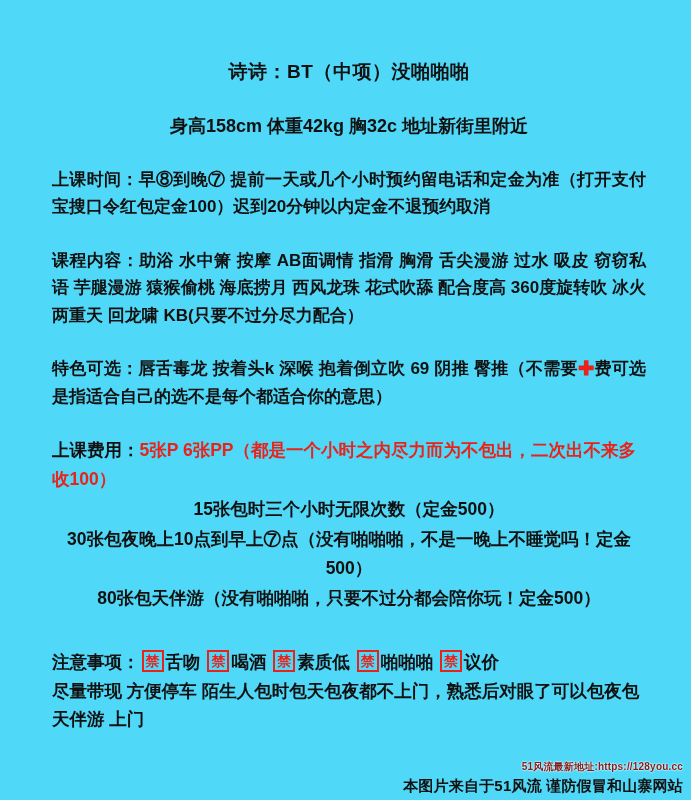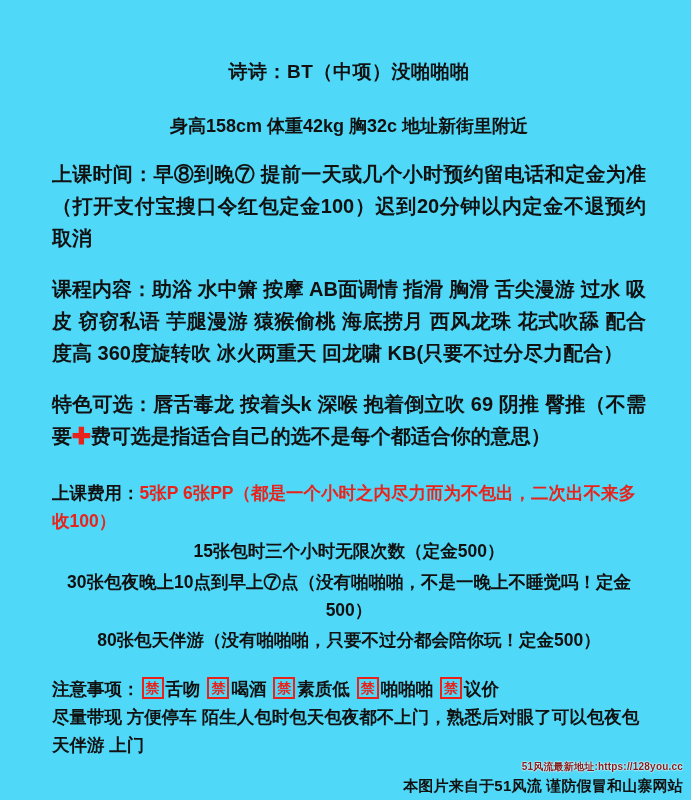--- a/index.html
+++ b/index.html
@@ -32,22 +32,22 @@
   }
   .subtitle {
     text-align: center;
     font-size: 18px;
     font-weight: bold;
     color: #111;
     margin: 26px 0 12px 0;
     line-height: 1.5;
   }
   .block {
-    margin-top: 18px;
-    font-size: 20px;
+    margin-top: 26px;
+    font-size: 17px;
     font-weight: bold;
     color: #111;
     line-height: 1.62;
     text-align: justify;
   }
   .block .lead {
     display: inline;
   }
   .red {
     color: #e8231c;
@@ -61,21 +61,21 @@
   }
   .fee-line1 {
     text-align: left;
   }
   .fee-rest {
     display: block;
     text-align: center;
     margin-top: 2px;
   }
   .notice-block {
-    margin-top: 20px;
+    margin-top: 36px;
     font-size: 17.5px;
     font-weight: bold;
     color: #111;
     line-height: 1.62;
   }
   .ban {
     display: inline-block;
     border: 2px solid #e8231c;
     color: #e8231c;
     font-size: 14px;

